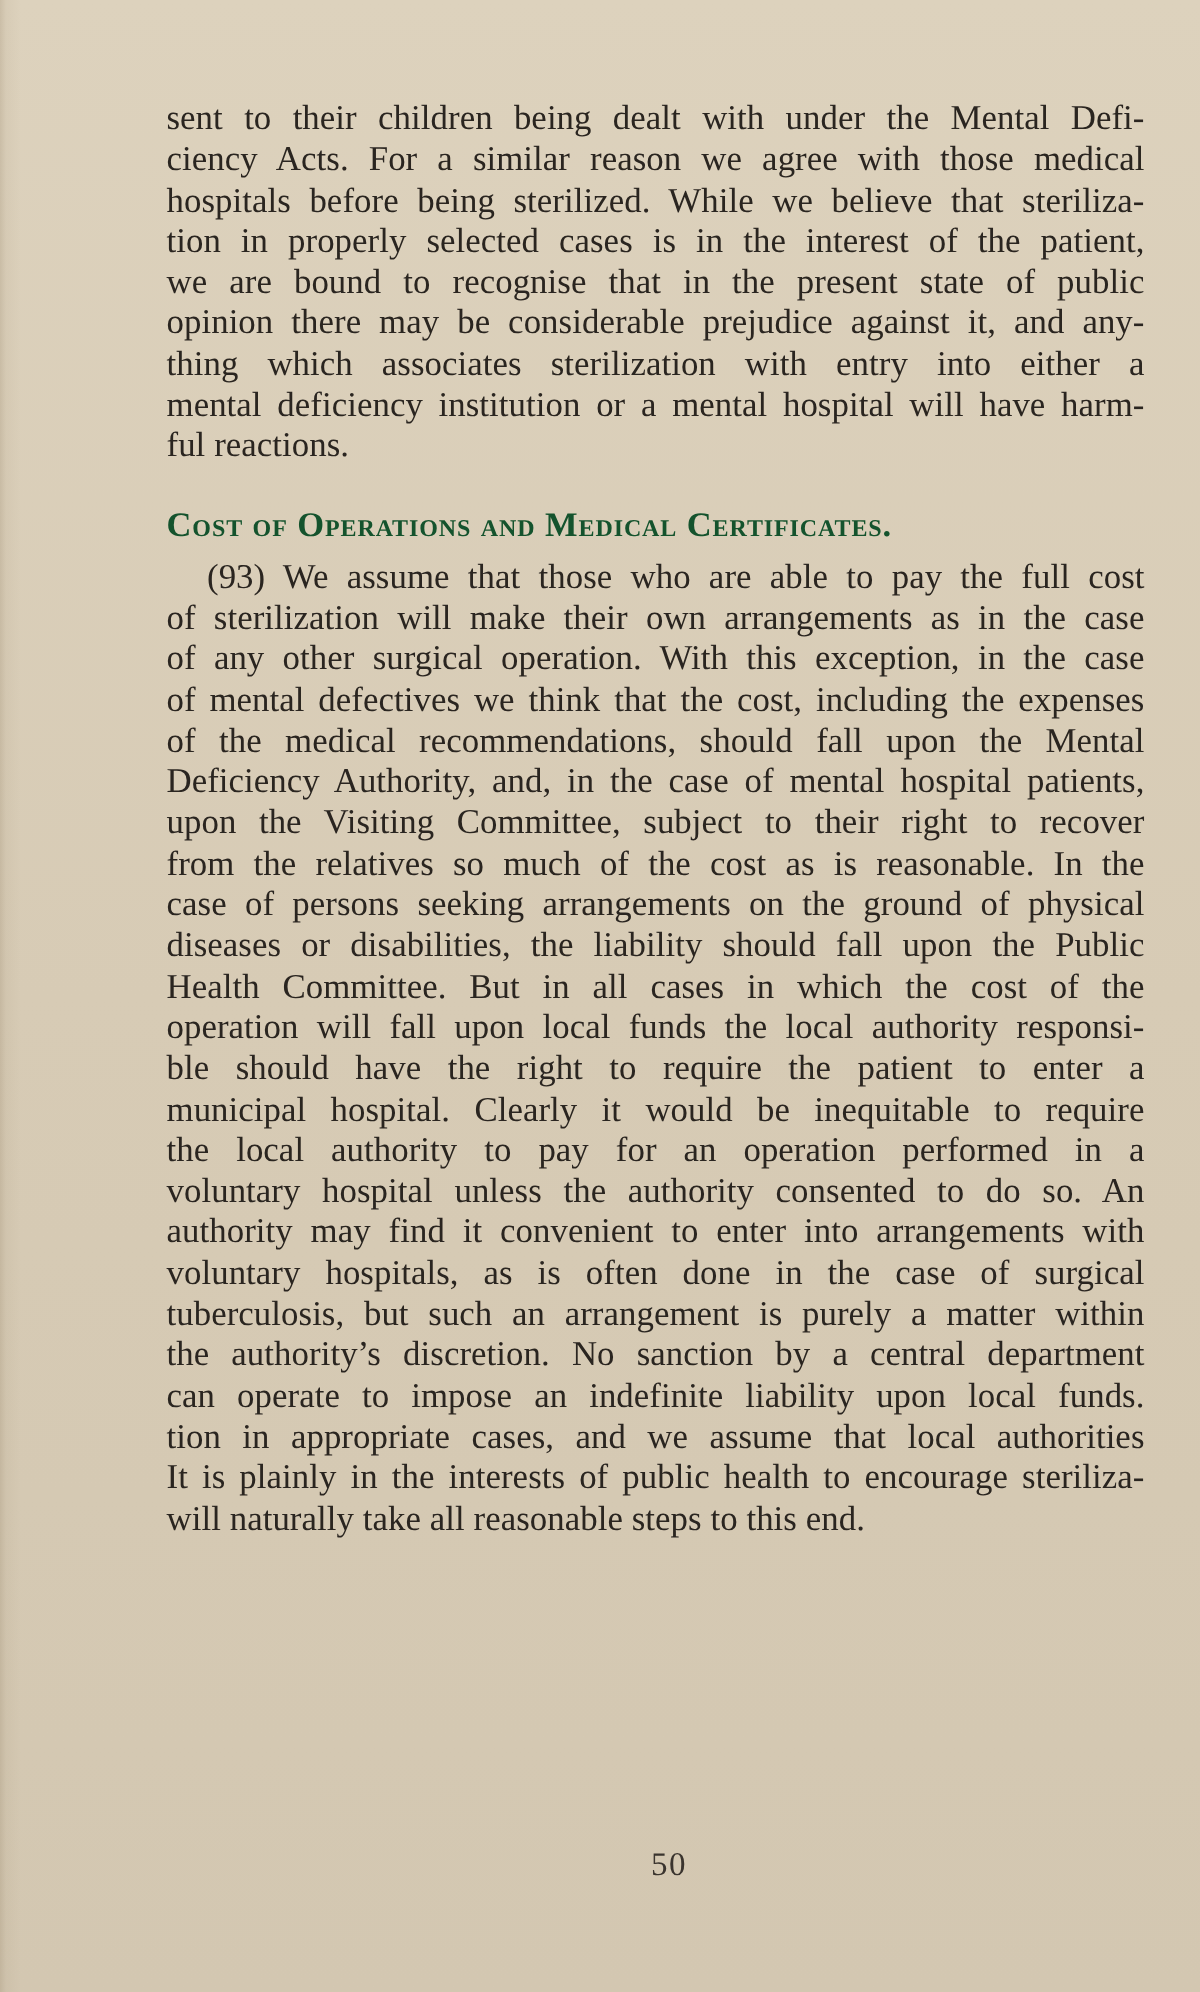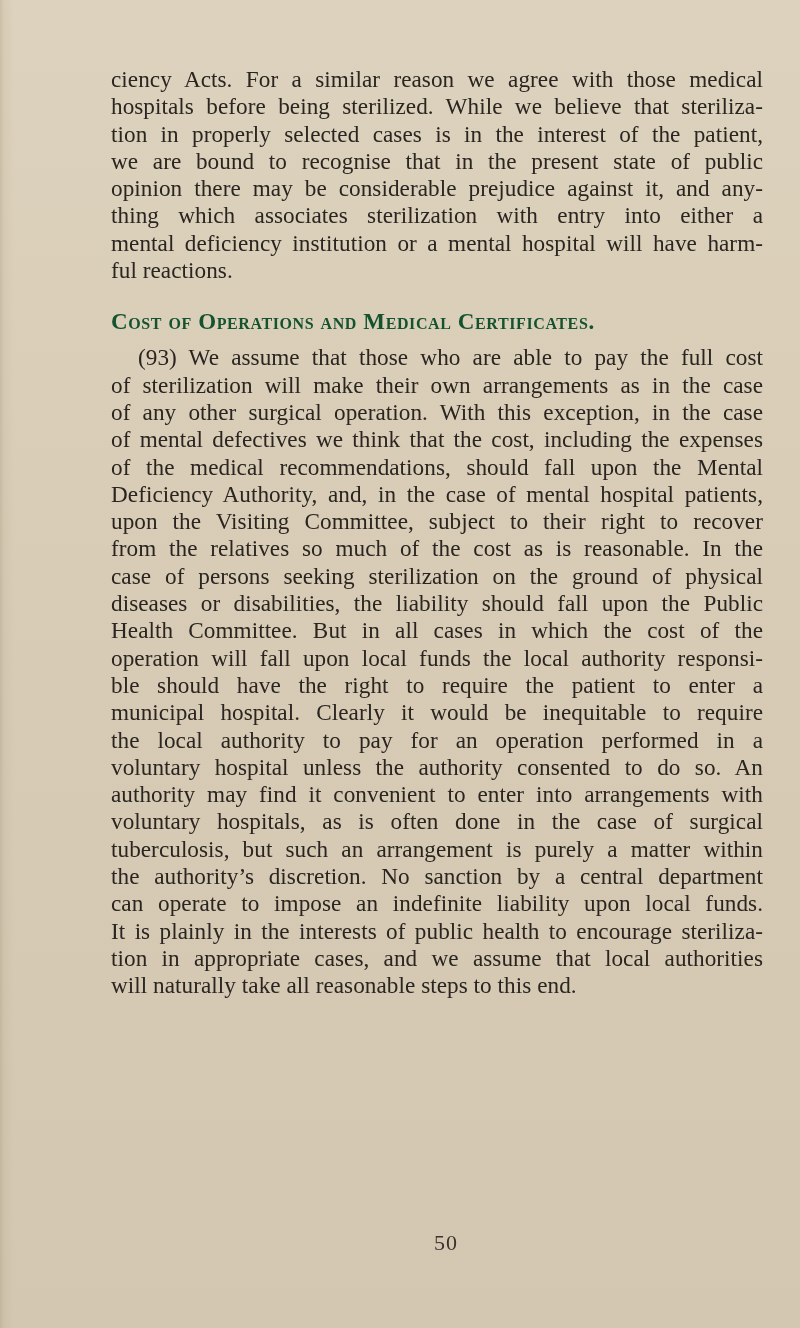--- a/index.html
+++ b/index.html
@@ -65,20 +65,21 @@
       color: #3a342e;
       letter-spacing: 1px;
     }
   </style>
 </head>
 <body>
 
 <div class="page">
 
   <p class="para">
+    <span class="line">sent to their children being dealt with under the Mental Defi-</span>
     <span class="line">ciency Acts.  For a similar reason we agree with those medical</span>
     <span class="line">hospitals before being sterilized.  While we believe that steriliza-</span>
     <span class="line">tion in properly selected cases is in the interest of the patient,</span>
     <span class="line">we are bound to recognise that in the present state of public</span>
     <span class="line">opinion there may be considerable prejudice against it, and any-</span>
     <span class="line">thing which associates sterilization with entry into either a</span>
     <span class="line">mental deficiency institution or a mental hospital will have harm-</span>
     <span class="line last">ful reactions.</span>
   </p>
 
@@ -86,32 +87,32 @@
 
   <p class="para indent p93">
     <span class="line first">(93) We assume that those who are able to pay the full cost</span>
     <span class="line">of sterilization will make their own arrangements as in the case</span>
     <span class="line">of any other surgical operation.  With this exception, in the case</span>
     <span class="line">of mental defectives we think that the cost, including the expenses</span>
     <span class="line">of the medical recommendations, should fall upon the Mental</span>
     <span class="line">Deficiency Authority, and, in the case of mental hospital patients,</span>
     <span class="line">upon the Visiting Committee, subject to their right to recover</span>
     <span class="line">from the relatives so much of the cost as is reasonable.  In the</span>
-    <span class="line">case of persons seeking sterilization on the ground of physical</span>
+    <span class="line">case of persons seeking arrangements on the ground of physical</span>
     <span class="line">diseases or disabilities, the liability should fall upon the Public</span>
     <span class="line">Health Committee.  But in all cases in which the cost of the</span>
     <span class="line">operation will fall upon local funds the local authority responsi-</span>
     <span class="line">ble should have the right to require the patient to enter a</span>
     <span class="line">municipal hospital.  Clearly it would be inequitable to require</span>
     <span class="line">the local authority to pay for an operation performed in a</span>
     <span class="line">voluntary hospital unless the authority consented to do so.  An</span>
     <span class="line">authority may find it convenient to enter into arrangements with</span>
     <span class="line">voluntary hospitals, as is often done in the case of surgical</span>
     <span class="line">tuberculosis, but such an arrangement is purely a matter within</span>
     <span class="line">the authority’s discretion.  No sanction by a central department</span>
     <span class="line">can operate to impose an indefinite liability upon local funds.</span>
+    <span class="line">tion in appropriate cases, and we assume that local authorities</span>
     <span class="line">It is plainly in the interests of public health to encourage steriliza-</span>
-    <span class="line">tion in appropriate cases, and we assume that local authorities</span>
     <span class="line last">will naturally take all reasonable steps to this end.</span>
   </p>
 </div>
 
 <div class="page-number">50</div>
 
 </body></html>

